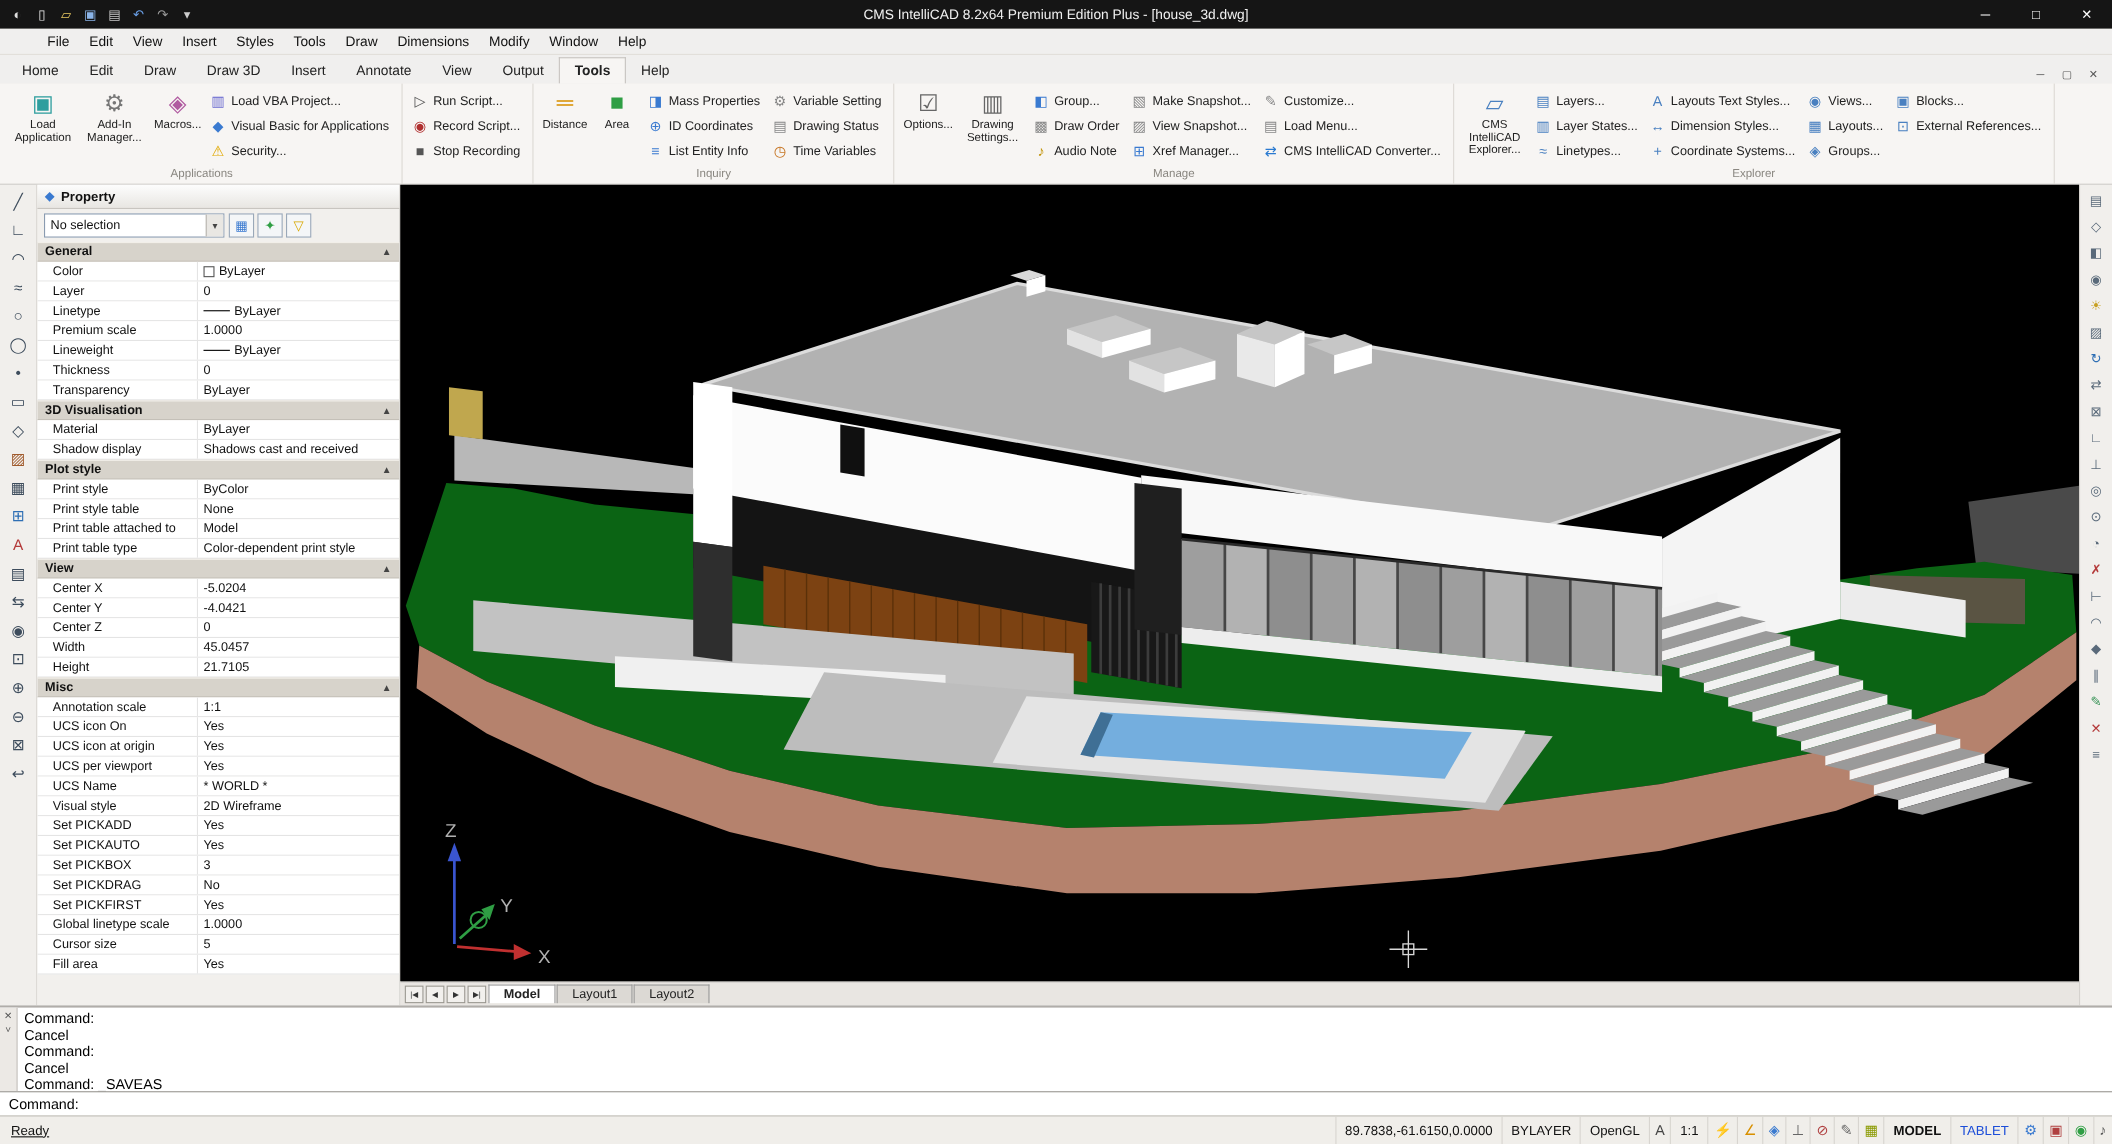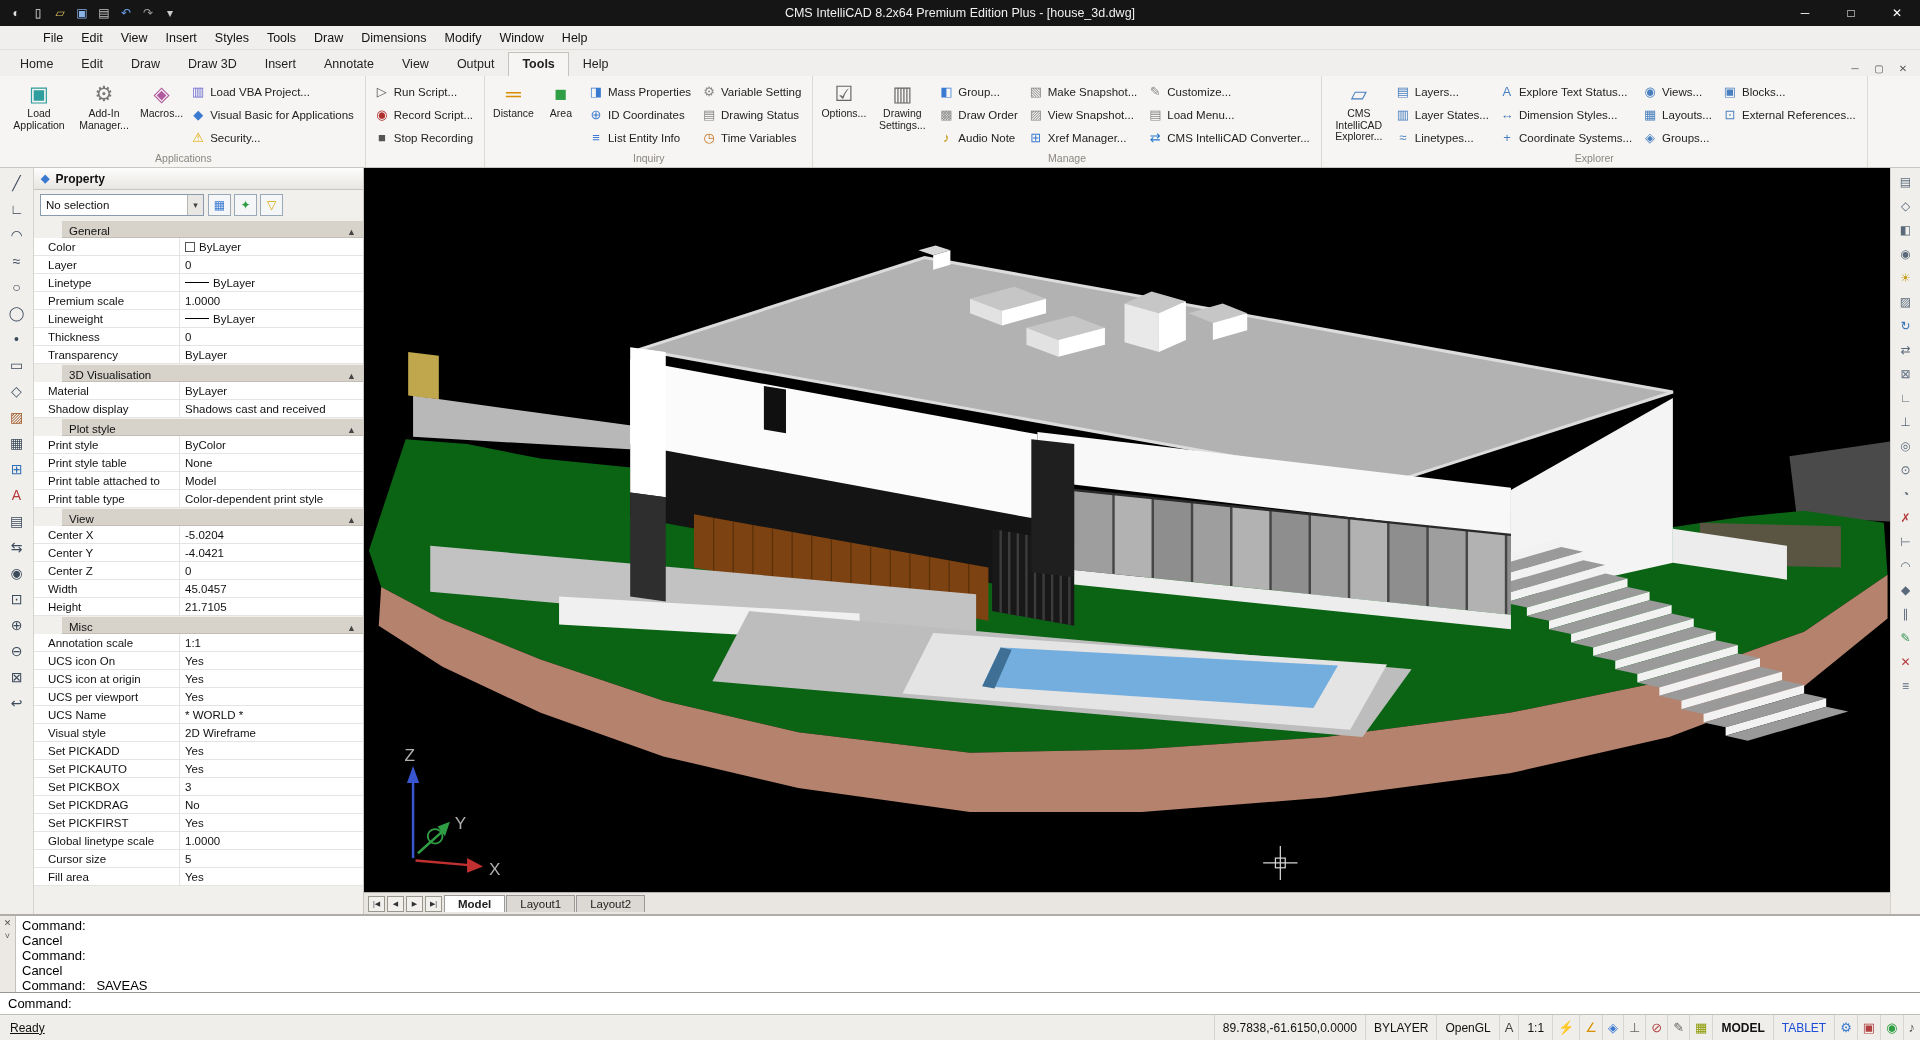--- a/index.html
+++ b/index.html
@@ -47,21 +47,21 @@
 
   
   .propPanel { width:330px; background:#f2f0ed; border-right:1px solid #c9c6c2; display:flex; flex-direction:column; }
   .propHeader { height:22px; background:linear-gradient(#fdfdfd,#e8e6e2); border-bottom:1px solid #c8c5c0; display:flex; align-items:center; gap:6px; padding-left:7px; font-size:12px; font-weight:bold; color:#111; flex:0 0 auto; }
   .propIcon { color:#3a7ad0; font-size:11px; }
   .propSelector { height:30px; display:flex; align-items:center; gap:4px; padding:0 6px; flex:0 0 auto; }
   .propSelect { width:164px; height:22px; background:#fff; border:1px solid #8a9bb0; display:flex; align-items:center; font-size:11.5px; padding-left:5px; color:#111; }
   .chev { margin-left:auto; width:16px; height:20px; background:#e9e7e3; border-left:1px solid #b8b5b0; display:flex; align-items:center; justify-content:center; font-size:9px; color:#444; }
   .pbtn { width:23px; height:22px; border:1px solid #9aa8b8; background:#f4f6f8; display:flex; align-items:center; justify-content:center; font-size:12px; }
   .propTable { flex:1; overflow:hidden; background:#f2f0ed; }
-  .psec { height:18px; background:#d7d3cb; border-top:1px solid #f2efe9; border-bottom:1px solid #c2beb6; display:flex; align-items:flex-end; font-size:11.5px; font-weight:normal; color:#111; padding:0 7px;margin-left:28px; }
+  .psec { height:18px; background:#d7d3cb; border-top:1px solid #f2efe9; border-bottom:1px solid #c2beb6; display:flex; align-items:center; font-size:11.5px; font-weight:bold; color:#111; padding:0 7px; }
   .psecarrow { margin-left:auto; font-size:9px; color:#444; }
   .prow { height:18px; display:flex; align-items:center; background:#fff; border-bottom:1px solid #e4e4e4; font-size:11.5px; }
   .plab2 { width:146px; padding-left:14px; border-right:1px solid #e4e4e4; color:#111; white-space:nowrap; overflow:hidden; height:100%; display:flex; align-items:center; flex:0 0 auto; }
   .pval { flex:1; padding-left:5px; color:#111; white-space:nowrap; overflow:hidden; display:flex; align-items:center; gap:4px; }
   .swatch { width:10px; height:10px; background:#fff; border:1px solid #555; display:inline-block; }
   .linesample { width:24px; height:0; border-top:1px solid #000; display:inline-block; }
 
   
   .center { flex:1; display:flex; flex-direction:column; min-width:0; }
   .viewport { flex:1; background:#000; position:relative; min-height:0; }
@@ -308,21 +308,21 @@
               <span class="slabel">Layer States...</span>
             </div>
             <div class="sitem">
               <span class="sicon" style="color: rgb(74, 128, 192);">≈</span>
               <span class="slabel">Linetypes...</span>
             </div>
           </div>
           <div class="scol">
             <div class="sitem">
               <span class="sicon" style="color: rgb(74, 128, 192);">A</span>
-              <span class="slabel">Explore Text Status...</span>
+              <span class="slabel">Layouts Text Styles...</span>
             </div>
             <div class="sitem">
               <span class="sicon" style="color: rgb(74, 128, 192);">↔</span>
               <span class="slabel">Dimension Styles...</span>
             </div>
             <div class="sitem">
               <span class="sicon" style="color: rgb(74, 128, 192);">+</span>
               <span class="slabel">Coordinate Systems...</span>
             </div>
           </div>

